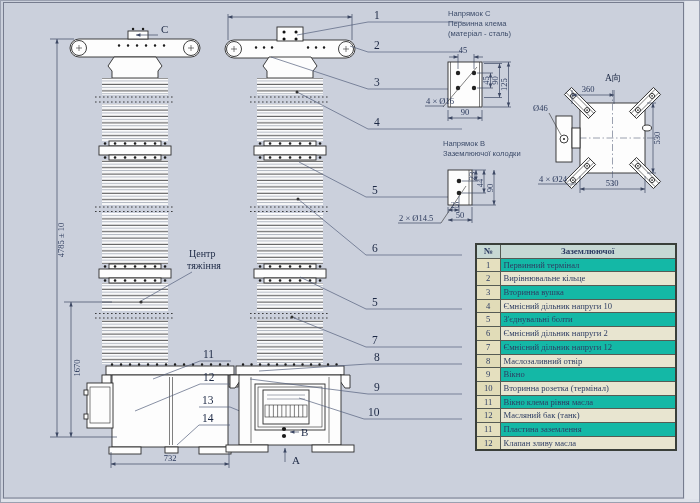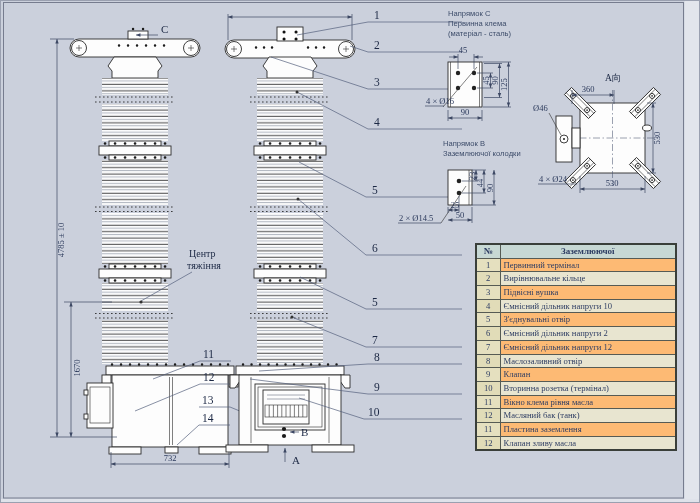--- a/index.html
+++ b/index.html
@@ -20,21 +20,21 @@
   .atxt{font-family:"Liberation Sans",sans-serif;font-size:7.6px;fill:#3d4c6a;}
   .gtxt{font-family:"Liberation Serif",serif;font-size:10px;fill:#1c2844;}
   .parts{position:absolute;left:475px;top:243px;width:202px;border-collapse:collapse;
          font-family:"Liberation Serif",serif;font-size:8.6px;color:#2e3d63;
          border:2px solid #3a3f3a;table-layout:fixed;}
   .parts th,.parts td{border:1px solid #565b54;padding:0 3px;height:12.7px;line-height:1;
          overflow:hidden;white-space:nowrap;}
   .parts th{background:#c7d8d4;font-weight:bold;font-size:9px;}
   .parts td.num{background:#e5e0bf;text-align:center;}
   .parts tr:nth-child(even) td.num{background:#e1dcb8;}
-  .parts td.nm{background:#fdba74;}
+  .parts td.nm{background:#14b8a6;}
   .parts tr:nth-child(even) td.nm{background:#e8e5d0;}
   .parts col.c1{width:24px;}
 </style>
 </head>
 <body>
 
 <div class="page">
 <svg width="700" height="503" viewBox="0 0 700 503">
   <defs>
     <pattern id="finpat" x="0" y="0" width="6" height="6.4" patternUnits="userSpaceOnUse">
@@ -331,45 +331,45 @@
     <tr>
           <td class="num">1</td>
           <td class="nm">Первинний термінал</td>
         </tr>
     <tr>
           <td class="num">2</td>
           <td class="nm">Вирівнювальне кільце</td>
         </tr>
     <tr>
           <td class="num">3</td>
-          <td class="nm">Підвісні вушка</td>
+          <td class="nm">Вторинна вушка</td>
         </tr>
     <tr>
           <td class="num">4</td>
           <td class="nm">Ємнісний дільник напруги 10</td>
         </tr>
     <tr>
           <td class="num">5</td>
-          <td class="nm">З'єднувальні отвір</td>
+          <td class="nm">З'єднувальні болти</td>
         </tr>
     <tr>
           <td class="num">6</td>
           <td class="nm">Ємнісний дільник напруги 2</td>
         </tr>
     <tr>
           <td class="num">7</td>
           <td class="nm">Ємнісний дільник напруги 12</td>
         </tr>
     <tr>
           <td class="num">8</td>
           <td class="nm">Маслозаливний отвір</td>
         </tr>
     <tr>
           <td class="num">9</td>
-          <td class="nm">Клапан</td>
+          <td class="nm">Вікно</td>
         </tr>
     <tr>
           <td class="num">10</td>
           <td class="nm">Вторинна розетка (термінал)</td>
         </tr>
     <tr>
           <td class="num">11</td>
           <td class="nm">Вікно клема рівня масла</td>
         </tr>
     <tr>

